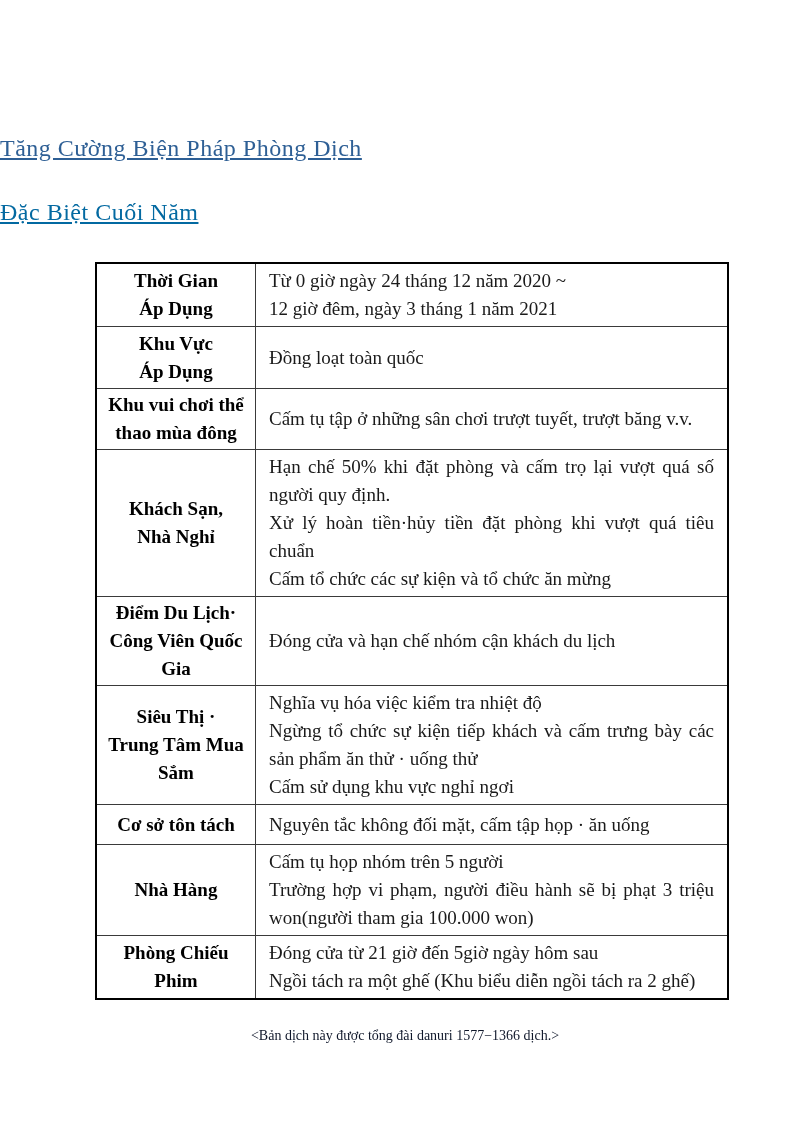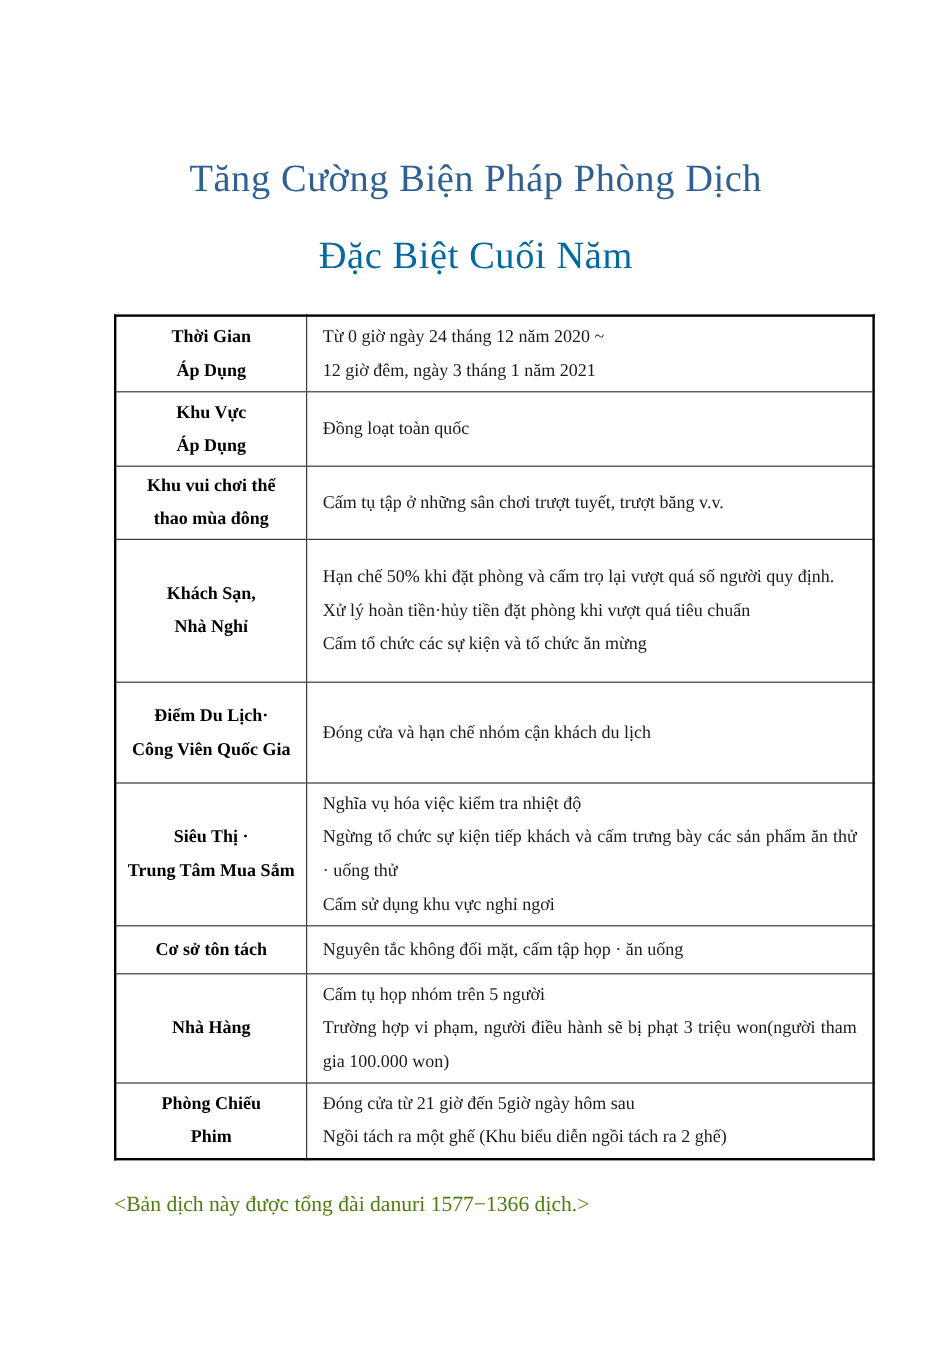--- a/index.html
+++ b/index.html
@@ -10,42 +10,43 @@
   .page {
     position: relative;
     width: 793px;
     height: 1121px;
     background: #ffffff;
     font-family: "Liberation Serif", "DejaVu Serif", serif;
     color: #1a1a1a;
     overflow: hidden;
   }
   .title {
-    text-align: center;
-    font-size: 32px;
+    text-align: left;
+    font-size: 24px;
     font-weight: 400;
     letter-spacing: 0.5px;
     line-height: 40px;
     margin: 0;
+    text-decoration: underline;
   }
   .title-line1 { padding-top: 128px; }
   .title-line2 { padding-top: 24px; }
 
   table.measures {
     border-collapse: collapse;
     table-layout: fixed;
     width: 634px;
     margin: 30px 0 0 95px;
     border: 2px solid #000000;
   }
   table.measures th,
   table.measures td {
     border: 1px solid #3a3a3a;
     vertical-align: middle;
-    font-size: 15px;
+    font-size: 19px;
     line-height: 28px;
     margin-left: 35px;
   }
   table.measures th {
     width: 150px;
     font-weight: 700;
     text-align: center;
     padding: 2px 4px;
     color: #000000;
   }
@@ -64,24 +65,24 @@
   table.measures tr:nth-child(6) { height: 116px; }
   table.measures tr:nth-child(7) { height: 40px; }
   table.measures tr:nth-child(8) { height: 90px; }
   table.measures tr:nth-child(9) { height: 54px; }
 
   .footer-note {
     width: 634px;
     margin: 24px 0 0 95px;
     padding-right: 14px;
     box-sizing: border-box;
-    text-align: left;
-    font-size: 18px;
+    text-align: center;
+    font-size: 14px;
     line-height: 24px;
-    color: #4d7c0f;
+    color: #0f172a;
   }
 </style>
 </head>
 <body>
 
 <div class="page">
   <h1 class="title title-line1" style="color: rgb(46, 95, 149);">Tăng Cường Biện Pháp Phòng Dịch</h1>
   <h1 class="title title-line2" style="color: #0369a1;">Đặc Biệt Cuối Năm</h1>
 
   <table class="measures">

